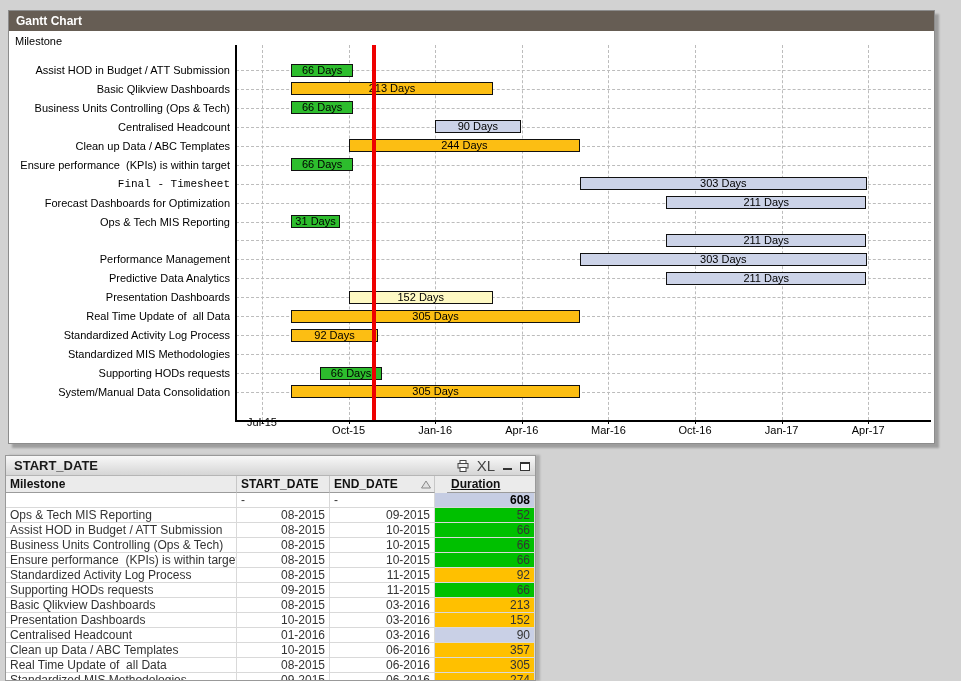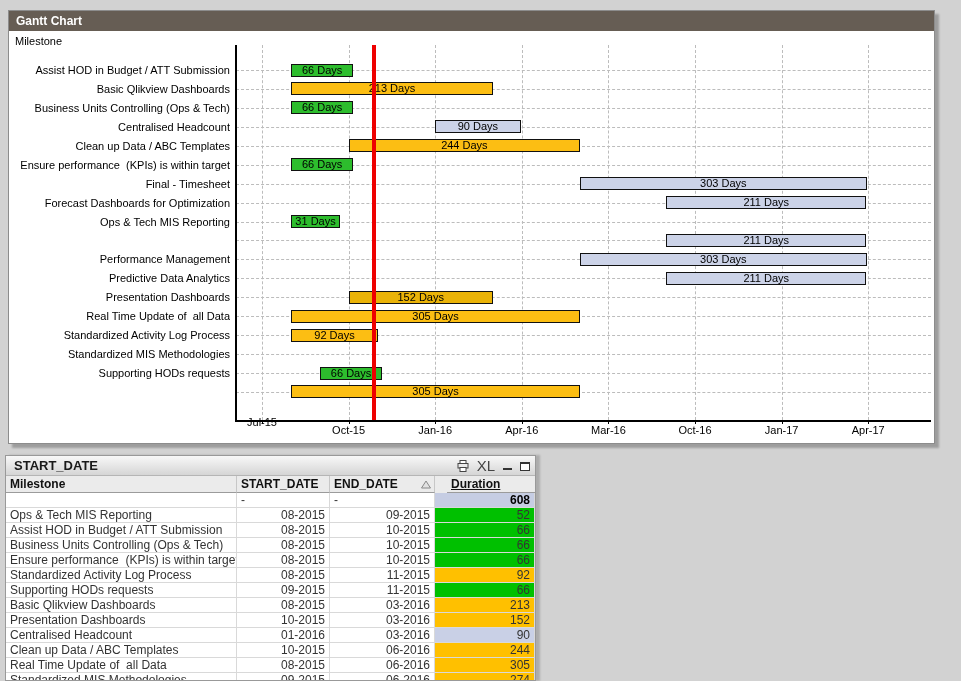--- a/index.html
+++ b/index.html
@@ -127,51 +127,52 @@
       <div class="g-hgrid" style="left: 227px; top: 115.82px; width: 695px;"></div>
       <div class="g-label" style="top: 108.82px;">Centralised Headcount</div>
       <div class="g-bar" style="left: 426.202px; top: 109.32px; width: 85.41px; background: rgb(204, 211, 232);">90 Days</div>
       <div class="g-hgrid" style="left: 227px; top: 134.76px; width: 695px;"></div>
       <div class="g-label" style="top: 127.76px;">Clean up Data / ABC Templates</div>
       <div class="g-bar" style="left: 339.601px; top: 128.26px; width: 231.556px; background: rgb(252, 190, 19);">244 Days</div>
       <div class="g-hgrid" style="left: 227px; top: 153.7px; width: 695px;"></div>
       <div class="g-label" style="top: 146.7px;">Ensure performance  (KPIs) is within target</div>
       <div class="g-bar" style="left: 281.867px; top: 147.2px; width: 62.634px; background: rgb(45, 189, 45);">66 Days</div>
       <div class="g-hgrid" style="left: 227px; top: 172.64px; width: 695px;"></div>
-      <div class="g-label" style="top: 165.64px;">Final - Timesheet</div>
+      <div class="g-label" style="top: 165.64px; font-family: Liberation Mono, monospace;">Final - Timesheet</div>
       <div class="g-bar" style="left: 570.537px; top: 166.14px; width: 287.547px; background: rgb(204, 211, 232);">303 Days</div>
       <div class="g-hgrid" style="left: 227px; top: 191.58px; width: 695px;"></div>
       <div class="g-label" style="top: 184.58px;">Forecast Dashboards for Optimization</div>
       <div class="g-bar" style="left: 657.138px; top: 185.08px; width: 200.239px; background: rgb(204, 211, 232);">211 Days</div>
       <div class="g-hgrid" style="left: 227px; top: 210.52px; width: 695px;"></div>
       <div class="g-label" style="top: 203.52px;">Ops &amp; Tech MIS Reporting</div>
       <div class="g-bar" style="left: 281.867px; top: 204.02px; width: 49.348px; background: rgb(45, 189, 45);">31 Days</div>
       <div class="g-hgrid" style="left: 227px; top: 229.46px; width: 695px;"></div>
       <div class="g-bar" style="left: 657.138px; top: 222.96px; width: 200.239px; background: rgb(204, 211, 232);">211 Days</div>
       <div class="g-hgrid" style="left: 227px; top: 248.4px; width: 695px;"></div>
       <div class="g-label" style="top: 241.4px;">Performance Management</div>
       <div class="g-bar" style="left: 570.537px; top: 241.9px; width: 287.547px; background: rgb(204, 211, 232);">303 Days</div>
       <div class="g-hgrid" style="left: 227px; top: 267.34px; width: 695px;"></div>
       <div class="g-label" style="top: 260.34px;">Predictive Data Analytics</div>
       <div class="g-bar" style="left: 657.138px; top: 260.84px; width: 200.239px; background: rgb(204, 211, 232);">211 Days</div>
       <div class="g-hgrid" style="left: 227px; top: 286.28px; width: 695px;"></div>
       <div class="g-label" style="top: 279.28px;">Presentation Dashboards</div>
-      <div class="g-bar" style="left: 339.601px; top: 279.78px; width: 144.248px; background: #eab308;">152 Days</div>
+      <div class="g-bar" style="left: 339.601px; top: 279.78px; width: 144.248px; background: #fef9c3;">152 Days</div>
       <div class="g-hgrid" style="left: 227px; top: 305.22px; width: 695px;"></div>
       <div class="g-label" style="top: 298.22px;">Real Time Update of  all Data</div>
       <div class="g-bar" style="left: 281.867px; top: 298.72px; width: 289.445px; background: rgb(252, 190, 19);">305 Days</div>
       <div class="g-hgrid" style="left: 227px; top: 324.16px; width: 695px;"></div>
       <div class="g-label" style="top: 317.16px;">Standardized Activity Log Process</div>
       <div class="g-bar" style="left: 281.867px; top: 317.66px; width: 87.308px; background: rgb(252, 190, 19);">92 Days</div>
       <div class="g-hgrid" style="left: 227px; top: 343.1px; width: 695px;"></div>
       <div class="g-label" style="top: 336.1px;">Standardized MIS Methodologies</div>
       <div class="g-hgrid" style="left: 227px; top: 362.04px; width: 695px;"></div>
       <div class="g-label" style="top: 355.04px;">Supporting HODs requests</div>
       <div class="g-bar" style="left: 310.734px; top: 355.54px; width: 62.634px; background: rgb(45, 189, 45);">66 Days</div>
       <div class="g-hgrid" style="left: 227px; top: 380.98px; width: 695px;"></div>
+      <div class="g-label" style="top: 373.98px;">System/Manual Data Consolidation</div>
       <div class="g-bar" style="left: 281.867px; top: 374.48px; width: 289.445px; background: rgb(252, 190, 19);">305 Days</div>
       <div class="g-axis-v" style="left: 226px; top: 34px; height: 375px;"></div>
       <div class="g-axis-h" style="left: 226px; top: 409px; width: 696px;"></div>
       <div class="g-today" style="left: 363.004px; top: 34px; height: 375px; background: rgb(238, 0, 0);"></div>
     </div>
   <div class="gantt-caption">
     <span>Gantt Chart</span>
   </div>
   <div class="gantt-dim-label">Milestone</div>
 </div>
@@ -256,21 +257,21 @@
       <div class="t-row" style="top: 172px; height: 15px;">
         <div class="t-cell " style="left: 0px; width: 231px;">Centralised Headcount</div>
         <div class="t-cell num" style="left: 231px; width: 93px;">01-2016</div>
         <div class="t-cell num" style="left: 324px; width: 105px;">03-2016</div>
         <div class="t-cell num" style="left: 429px; width: 100px; background: rgb(201, 208, 230);">90</div>
       </div>
       <div class="t-row" style="top: 187px; height: 15px;">
         <div class="t-cell " style="left: 0px; width: 231px;">Clean up Data / ABC Templates</div>
         <div class="t-cell num" style="left: 231px; width: 93px;">10-2015</div>
         <div class="t-cell num" style="left: 324px; width: 105px;">06-2016</div>
-        <div class="t-cell num" style="left: 429px; width: 100px; background: rgb(255, 192, 0);">244</div>
+        <div class="t-cell num" style="left: 429px; width: 100px; background: rgb(255, 192, 0);">357</div>
       </div>
       <div class="t-row" style="top: 202px; height: 15px;">
         <div class="t-cell " style="left: 0px; width: 231px;">Real Time Update of  all Data</div>
         <div class="t-cell num" style="left: 231px; width: 93px;">08-2015</div>
         <div class="t-cell num" style="left: 324px; width: 105px;">06-2016</div>
         <div class="t-cell num" style="left: 429px; width: 100px; background: rgb(255, 192, 0);">305</div>
       </div>
       <div class="t-row" style="top: 217px; height: 15px;">
         <div class="t-cell " style="left: 0px; width: 231px;">Standardized MIS Methodologies</div>
         <div class="t-cell num" style="left: 231px; width: 93px;">09-2015</div>

